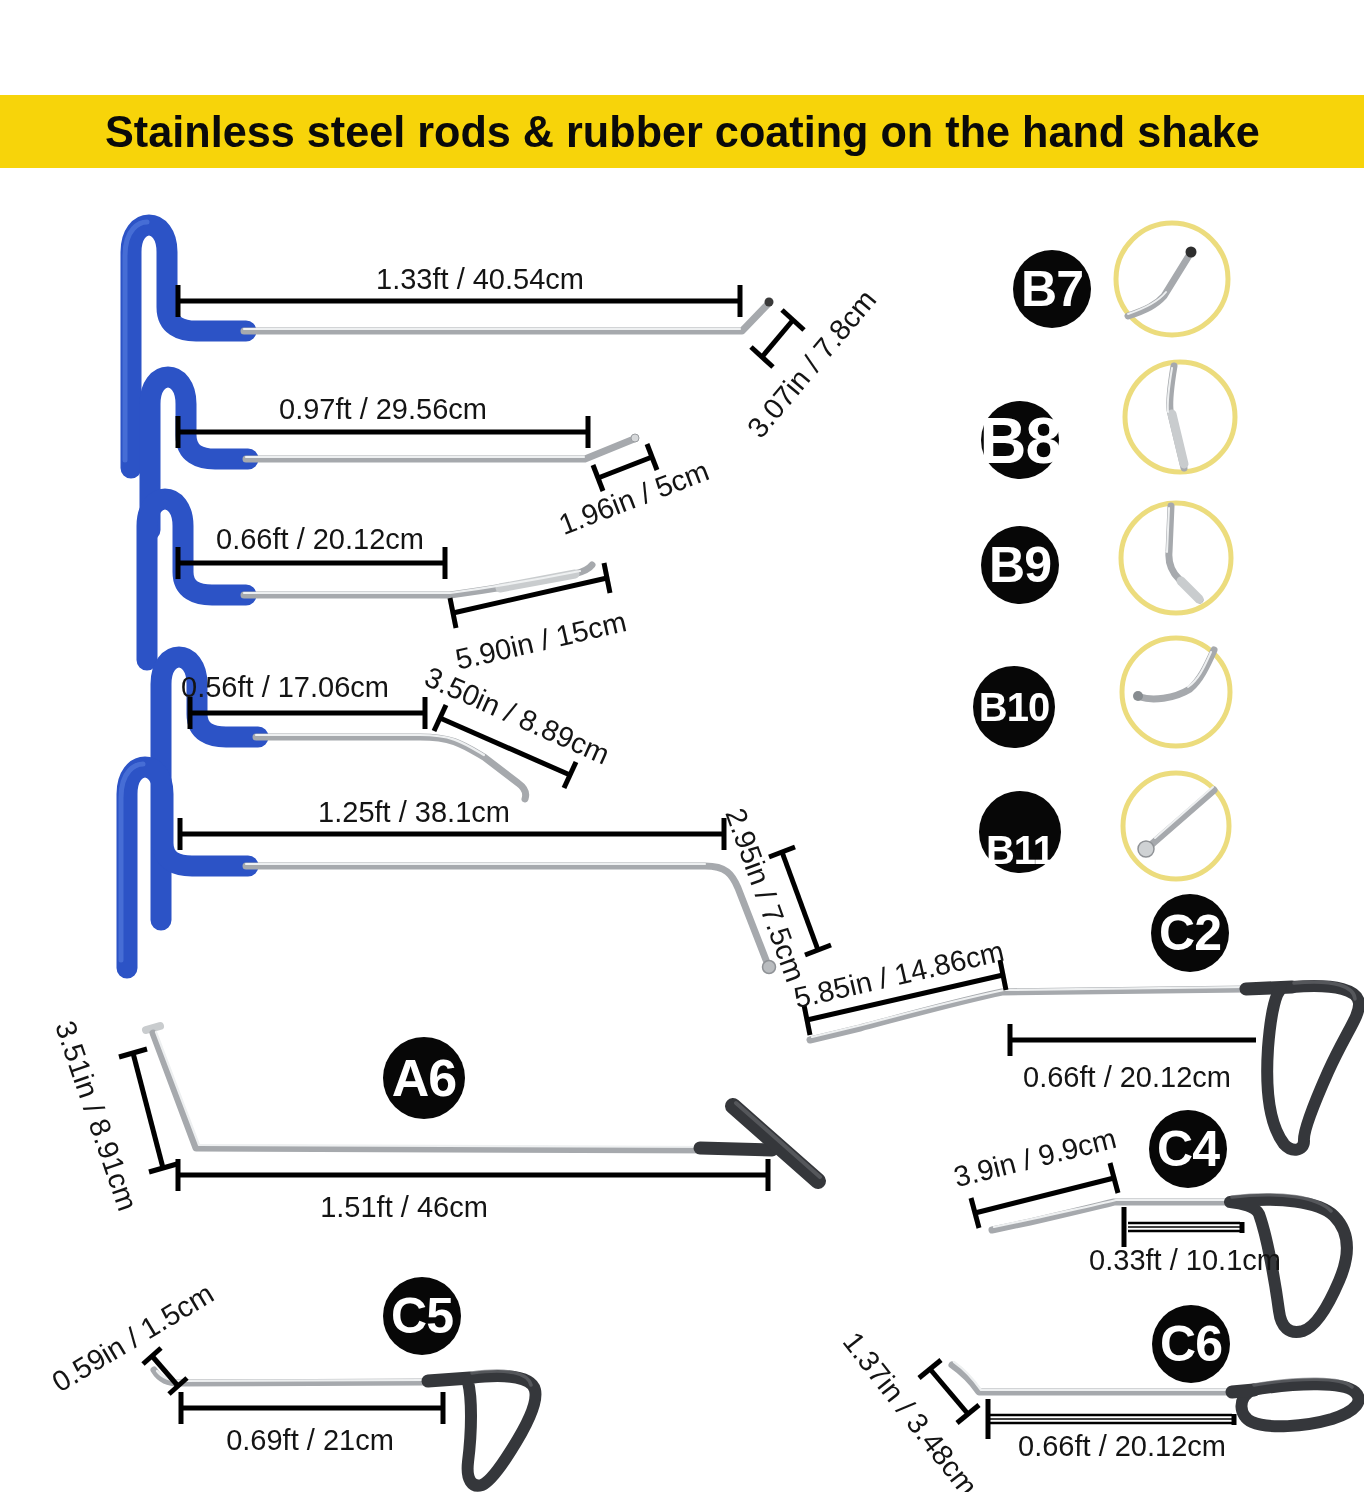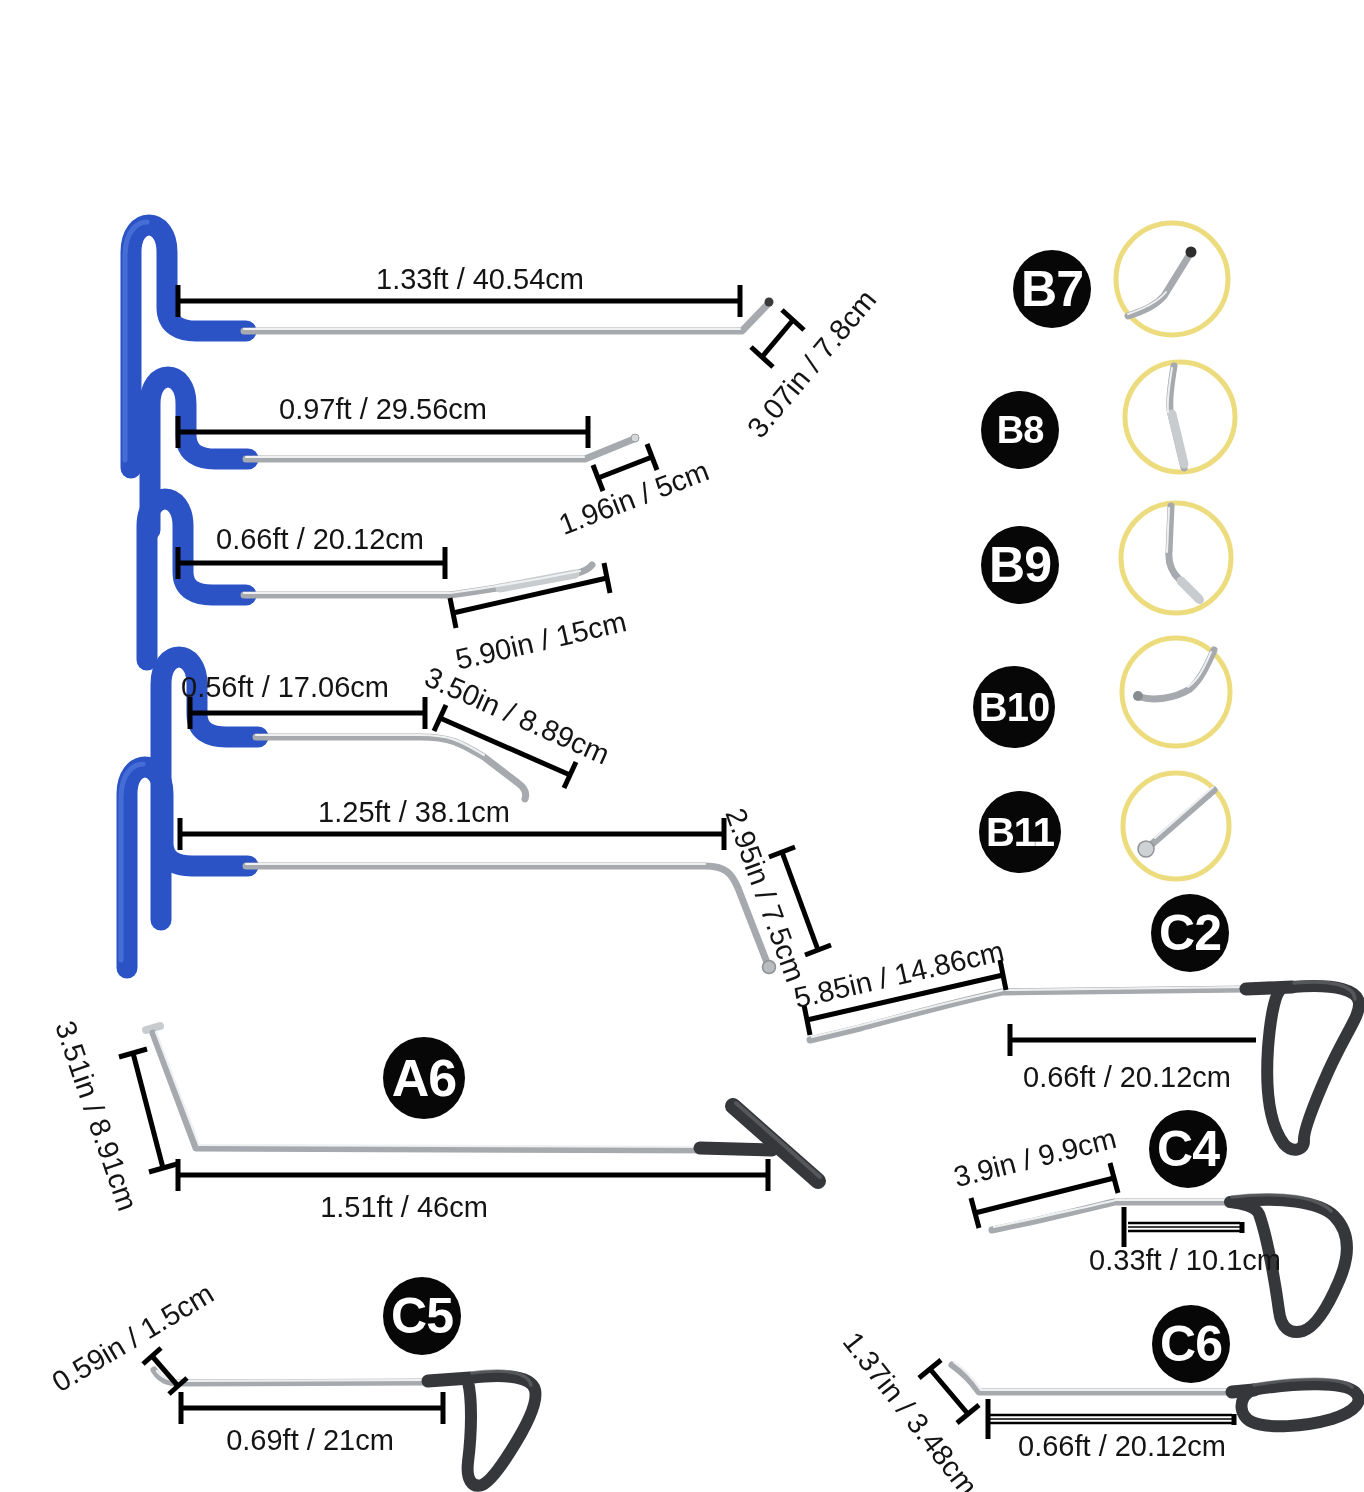--- a/index.html
+++ b/index.html
@@ -31,20 +31,23 @@
   .badge{position:absolute;background:#070707;color:#fff;border-radius:50%;
         display:flex;align-items:center;justify-content:center;
         transform:translate(-50%,-50%);font-weight:700;}
   .badge span{letter-spacing:-1px;}
 </style>
 </head>
 <body>
 
 <div class="page">
 
+  <div class="banner">
+    <span>Stainless steel rods &amp; rubber coating on the hand shake</span>
+  </div>
 
   <svg class="art" width="1364" height="1492" viewBox="0 0 1364 1492">
 
     <g>
       <path class="blue" stroke-width="21" d="M131,468 L131,252 C131,216 167,216 167,252 L167,307 C167,326 181,331 196,331 L246,331"></path>
       <path class="bluehi" stroke-width="5" d="M125,460 L125,256 C125,228 140,222 147,222"></path>
       <path class="sil" stroke-width="7" d="M244,331 L742,331 L768,304"></path>
       <path class="silhi" stroke-width="2.2" d="M244,329 L740,329"></path>
       <circle cx="769" cy="302" r="4.5" fill="#3a3a3a" stroke="none"></circle>
       <line class="blk" stroke-width="5" x1="178" y1="301" x2="740" y2="301"></line>
@@ -212,30 +215,30 @@
         <line class="blk" stroke-width="2.5" x1="990" y1="1423" x2="1232" y2="1423"></line>
         <line class="blk" stroke-width="5" x1="988" y1="1399" x2="988" y2="1439"></line>
         <line class="blk" stroke-width="5" x1="1234" y1="1414" x2="1234" y2="1425"></line>
       </g>
     </g>
   </svg>
 
   <div class="badge" style="left:1052px;top:289px;width:78px;height:78px;font-size:50px;">
       <span>B7</span>
     </div>
-  <div class="badge" style="left:1020px;top:430px;width:78px;height:78px;font-size:38px;">
+  <div class="badge" style="left:1020px;top:440px;width:78px;height:78px;font-size:65px;">
       <span>B8</span>
     </div>
   <div class="badge" style="left:1020px;top:565px;width:78px;height:78px;font-size:50px;">
       <span>B9</span>
     </div>
   <div class="badge" style="left:1014px;top:707px;width:82px;height:82px;font-size:40px;">
       <span>B10</span>
     </div>
-  <div class="badge" style="left:1020px;top:832px;width:82px;height:82px;font-size:40px;">
+  <div class="badge" style="left:1020px;top:832px;width:82px;height:82px;font-size:40px;align-items:flex-end;">
       <span>B11</span>
     </div>
   <div class="badge" style="left:1190px;top:933px;width:78px;height:78px;font-size:50px;">
       <span>C2</span>
     </div>
   <div class="badge" style="left:424px;top:1078px;width:82px;height:82px;font-size:52px;">
       <span>A6</span>
     </div>
   <div class="badge" style="left:1188px;top:1149px;width:78px;height:78px;font-size:50px;">
       <span>C4</span>

